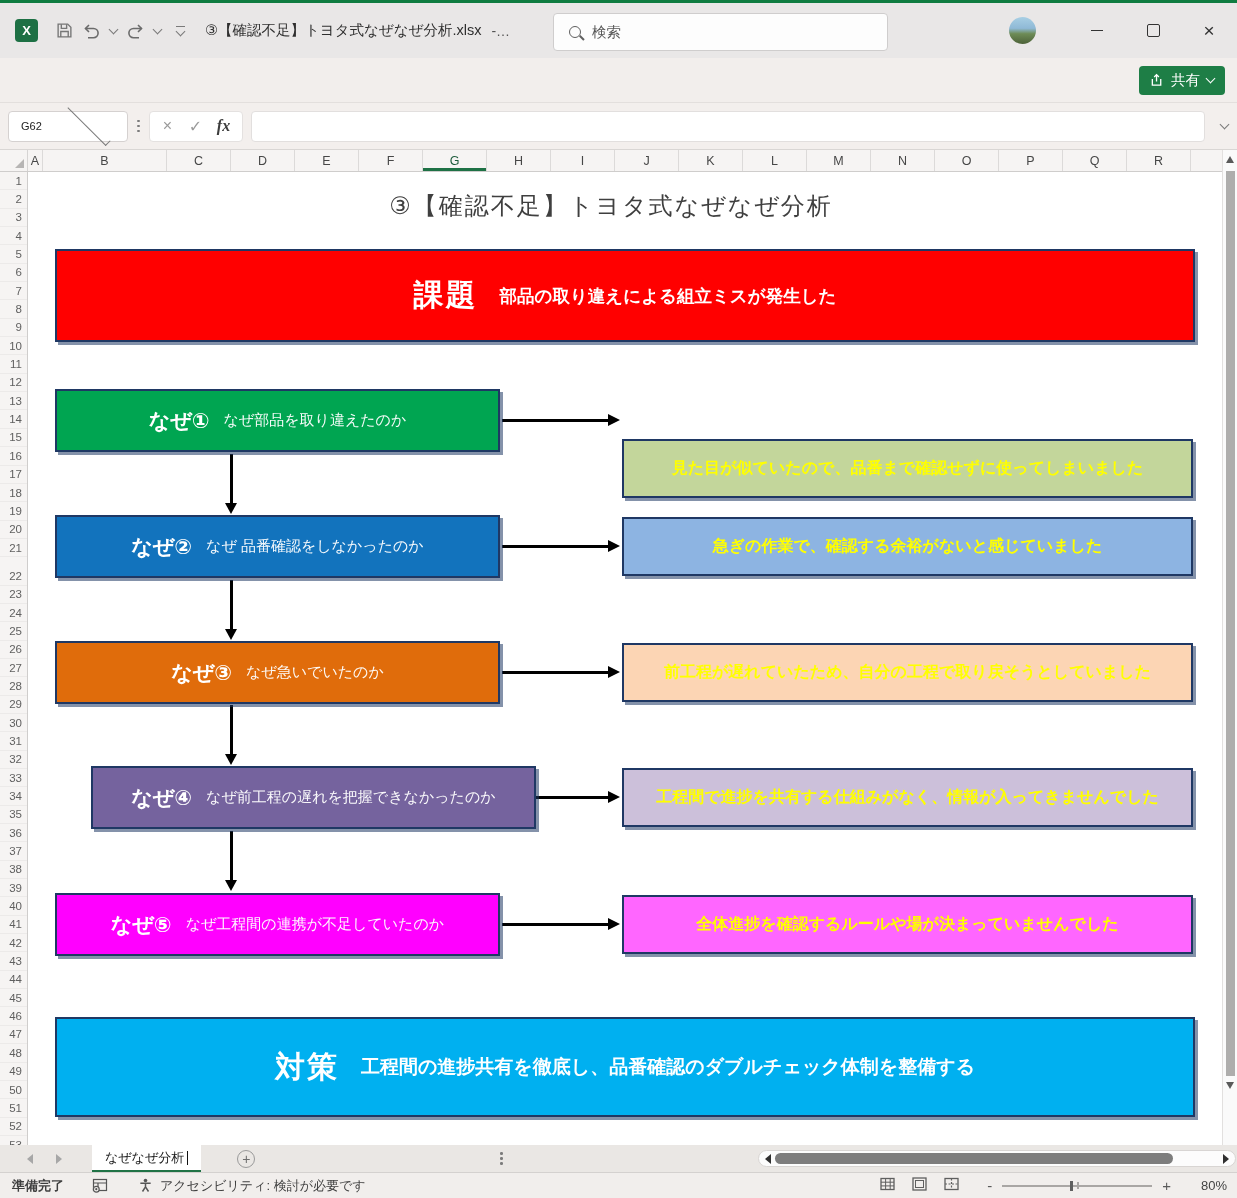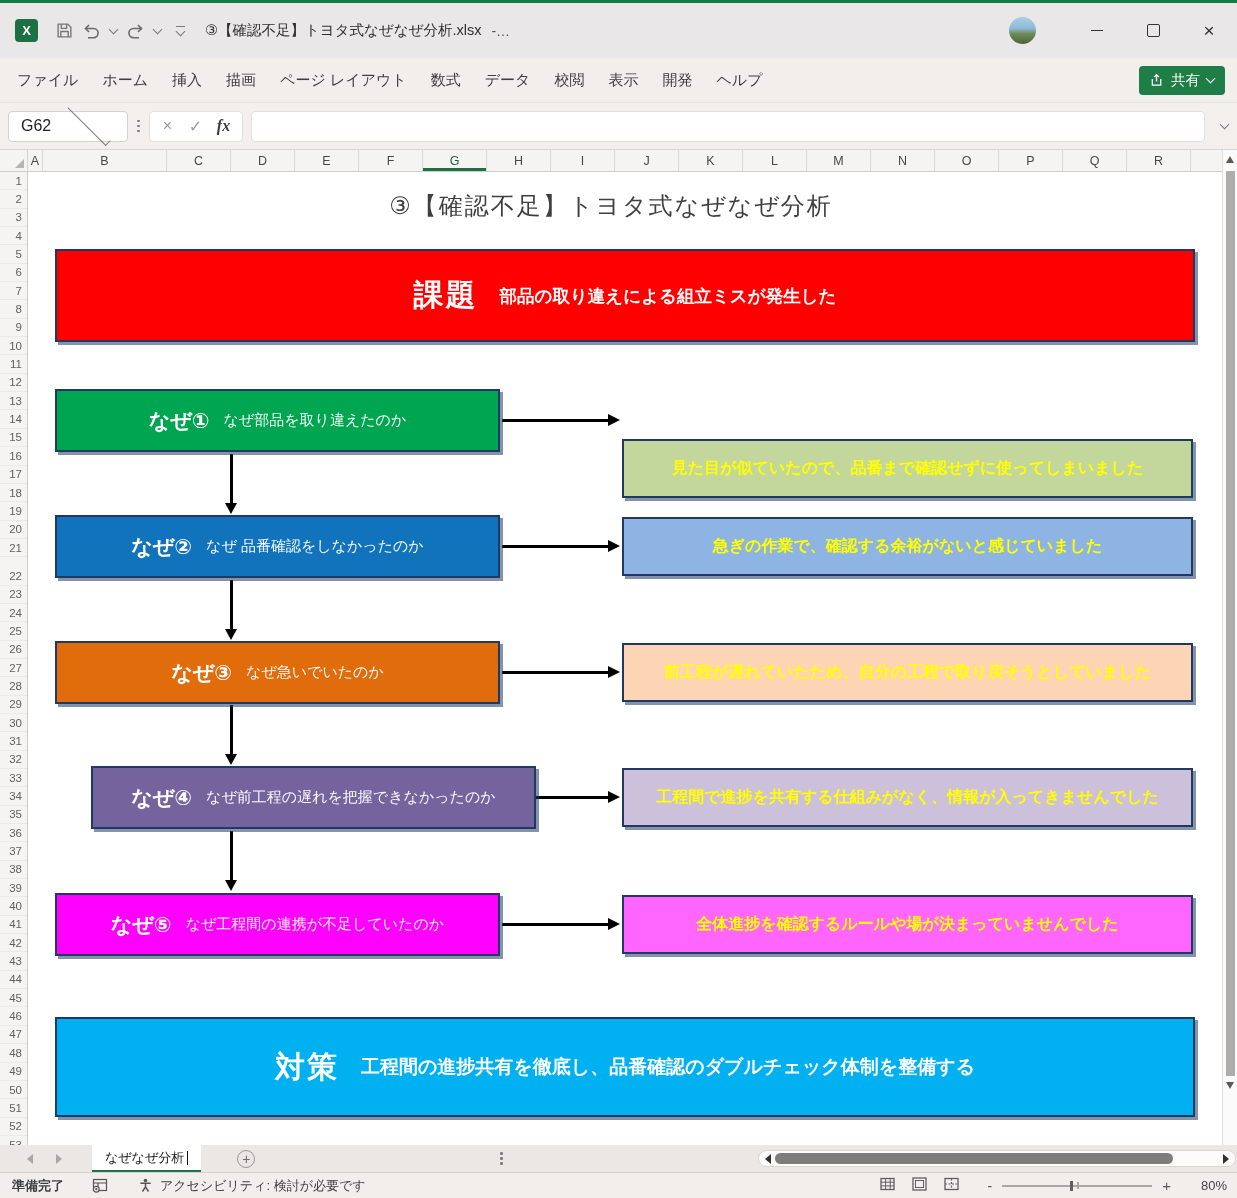--- a/index.html
+++ b/index.html
@@ -40,21 +40,21 @@
   .rtab-row{display:flex;align-items:center;padding-left:5px;}
   .rtab{padding:0 12px;font-size:15px;color:#3d3d3d;line-height:44px;white-space:nowrap;}
   .share-btn{margin-left:auto;margin-right:12px;height:29px;border-radius:4px;color:#fff;
     display:flex;align-items:center;gap:7px;padding:0 11px;font-size:14.5px;}
   .share-btn .chev{border-color:#fff;}
 
   
   .fbar{position:absolute;top:103px;left:0;width:100%;height:47px;background:#f3efed;
     display:flex;align-items:center;border-bottom:1px solid #d9d6d4;box-sizing:border-box;}
   .namebox{width:120px;height:31px;background:#fff;border:1px solid #d5d1d0;border-radius:4px;
-    margin-left:8px;display:flex;align-items:center;font-size:16px;color:#222;box-sizing:border-box;}
+    margin-left:8px;display:flex;align-items:center;font-size:11px;color:#222;box-sizing:border-box;}
   .namebox span{padding-left:12px;flex:1;}
   .namebox .chev{margin-right:11px;}
   .vdots{display:inline-flex;flex-direction:column;gap:2.5px;margin:0 9px;}
   .vdots i{width:2.5px;height:2.5px;border-radius:50%;background:#7c7c7c;}
   .fx-group{height:31px;background:#fff;border:1px solid #e4e1e0;border-radius:4px;display:flex;
     align-items:center;padding:0 4px;box-sizing:border-box;}
   .fxbtn{width:28px;text-align:center;font-size:16px;color:#9a9a9a;}
   .fx-label{font-family:"Liberation Serif","DejaVu Serif",serif;font-style:italic;font-weight:bold;
     font-size:16px;color:#3d3d3d;}
   .finput{flex:1;height:31px;background:#fff;border:1px solid #e2dfde;border-radius:4px;
@@ -170,48 +170,39 @@
           </svg>
         </span>
       <span class="chev"></span>
       <span class="qat-custom">
           <i></i>
           <span class="chev" style="margin-top:-1px;"></span>
         </span>
     </div>
     <div class="doc-title">③【確認不足】トヨタ式なぜなぜ分析.xlsx</div>
     <div class="doc-suffix">-…</div>
+    <div class="search-box">
+      <span class="mag"></span>
+      <span>検索</span>
+    </div>
     <div class="tb-right">
       <div class="avatar"></div>
       <div class="winbtn">
           <span class="ic-min"></span>
         </div>
       <div class="winbtn">
           <span class="ic-max"></span>
         </div>
       <div class="winbtn">
           <span class="ic-close">×</span>
         </div>
     </div>
   </div>
 
   <div class="ribbon">
-    <div class="rtab-row">
-        <div class="rtab">ファイル</div>
-        <div class="rtab">ホーム</div>
-        <div class="rtab">挿入</div>
-        <div class="rtab">描画</div>
-        <div class="rtab">ページ レイアウト</div>
-        <div class="rtab">数式</div>
-        <div class="rtab">データ</div>
-        <div class="rtab">校閲</div>
-        <div class="rtab">表示</div>
-        <div class="rtab">開発</div>
-        <div class="rtab">ヘルプ</div>
-      </div>
     <div class="share-btn" style="background-color: rgb(30, 126, 70);">
       <svg width="14" height="14" viewBox="0 0 15 15">
           <path d="M2.5 6.5v6.5h9V6.5" fill="none" stroke="#fff" stroke-width="1.4"></path>
           <path d="M7 9V2M4.5 4.2 7 1.7l2.5 2.5" fill="none" stroke="#fff" stroke-width="1.4"></path>
         </svg>
       <span>共有</span>
       <span class="chev"></span>
     </div>
   </div>
 

